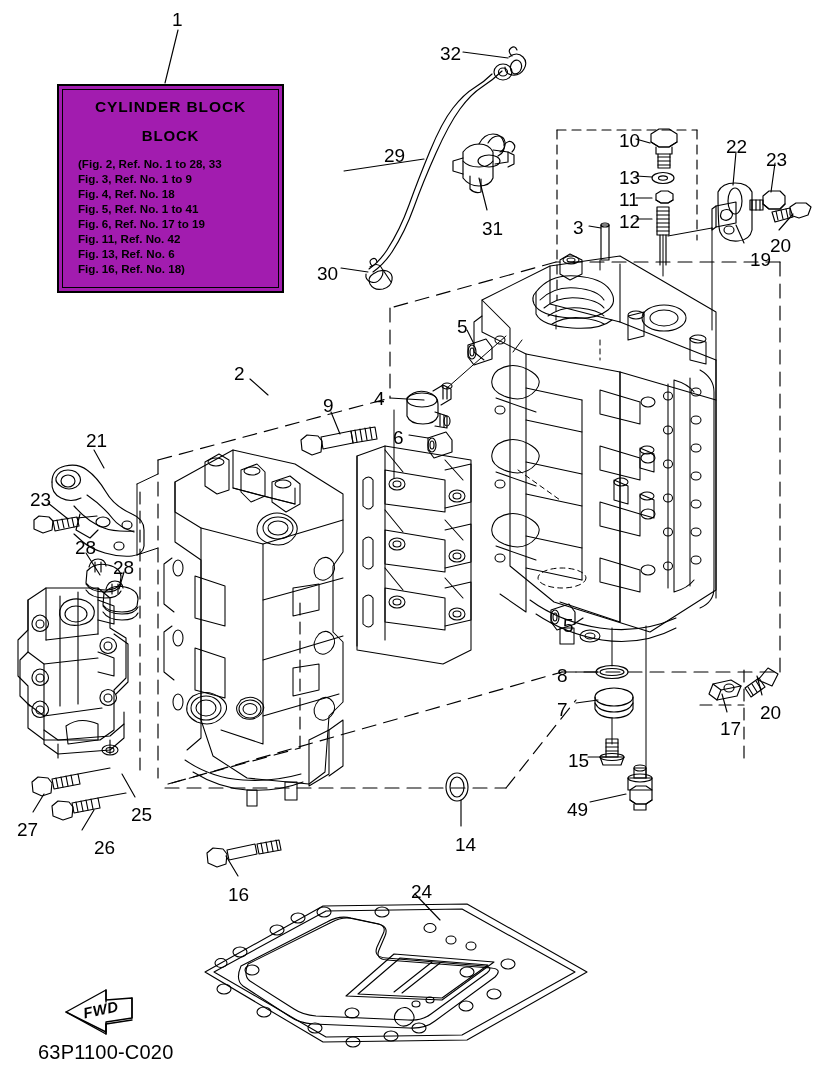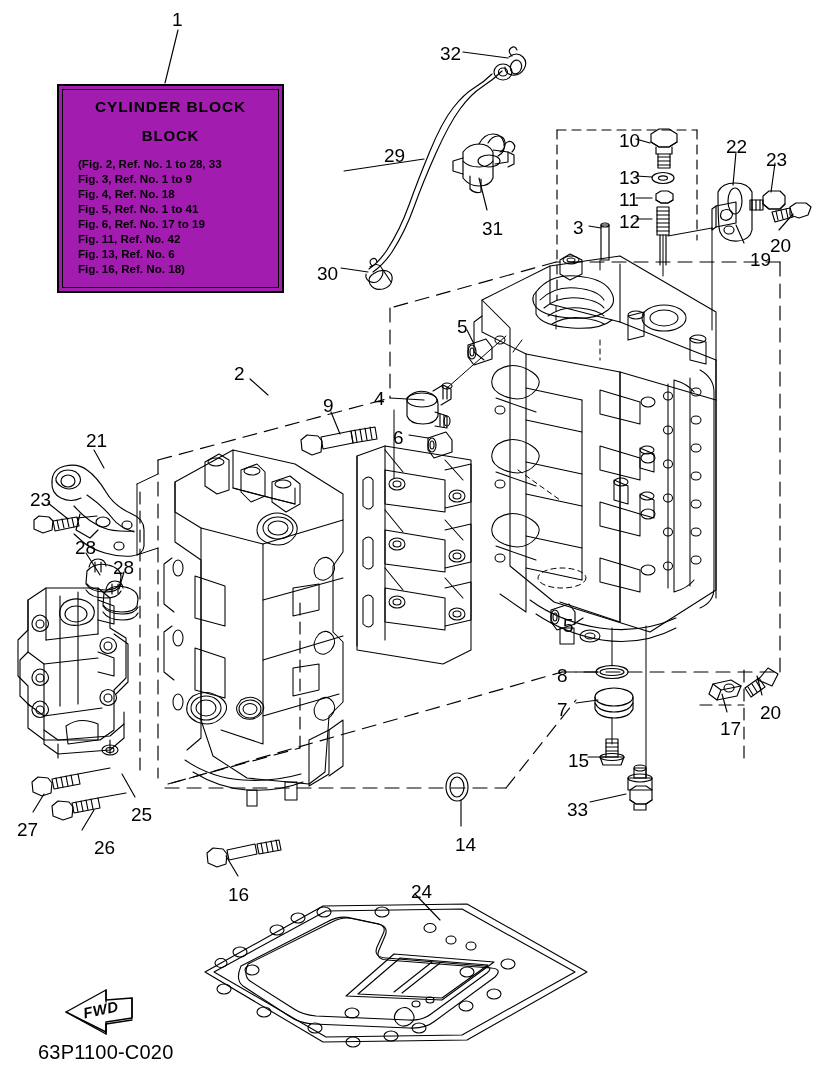--- a/index.html
+++ b/index.html
@@ -706,21 +706,21 @@
       <div class="callout" style="left: 86px; top: 431px;">21</div>
       <div class="callout" style="left: 30px; top: 490px;">23</div>
       <div class="callout" style="left: 75px; top: 538px;">28</div>
       <div class="callout" style="left: 113px; top: 558px;">28</div>
       <div class="callout" style="left: 563px; top: 616px;">5</div>
       <div class="callout" style="left: 557px; top: 666px;">8</div>
       <div class="callout" style="left: 557px; top: 700px;">7</div>
       <div class="callout" style="left: 760px; top: 703px;">20</div>
       <div class="callout" style="left: 720px; top: 719px;">17</div>
       <div class="callout" style="left: 568px; top: 751px;">15</div>
-      <div class="callout" style="left: 567px; top: 800px;">33</div>
+      <div class="callout" style="left: 567px; top: 800px;">49</div>
       <div class="callout" style="left: 131px; top: 805px;">25</div>
       <div class="callout" style="left: 17px; top: 820px;">27</div>
       <div class="callout" style="left: 70px; top: 838px; margin-left: 24px;">26</div>
       <div class="callout" style="left: 455px; top: 835px;">14</div>
       <div class="callout" style="left: 228px; top: 885px;">16</div>
       <div class="callout" style="left: 411px; top: 882px;">24</div>
     </div>
 
   <div id="fwd-label">FWD</div>
   <div id="diagram-code">63P1100-C020</div>

